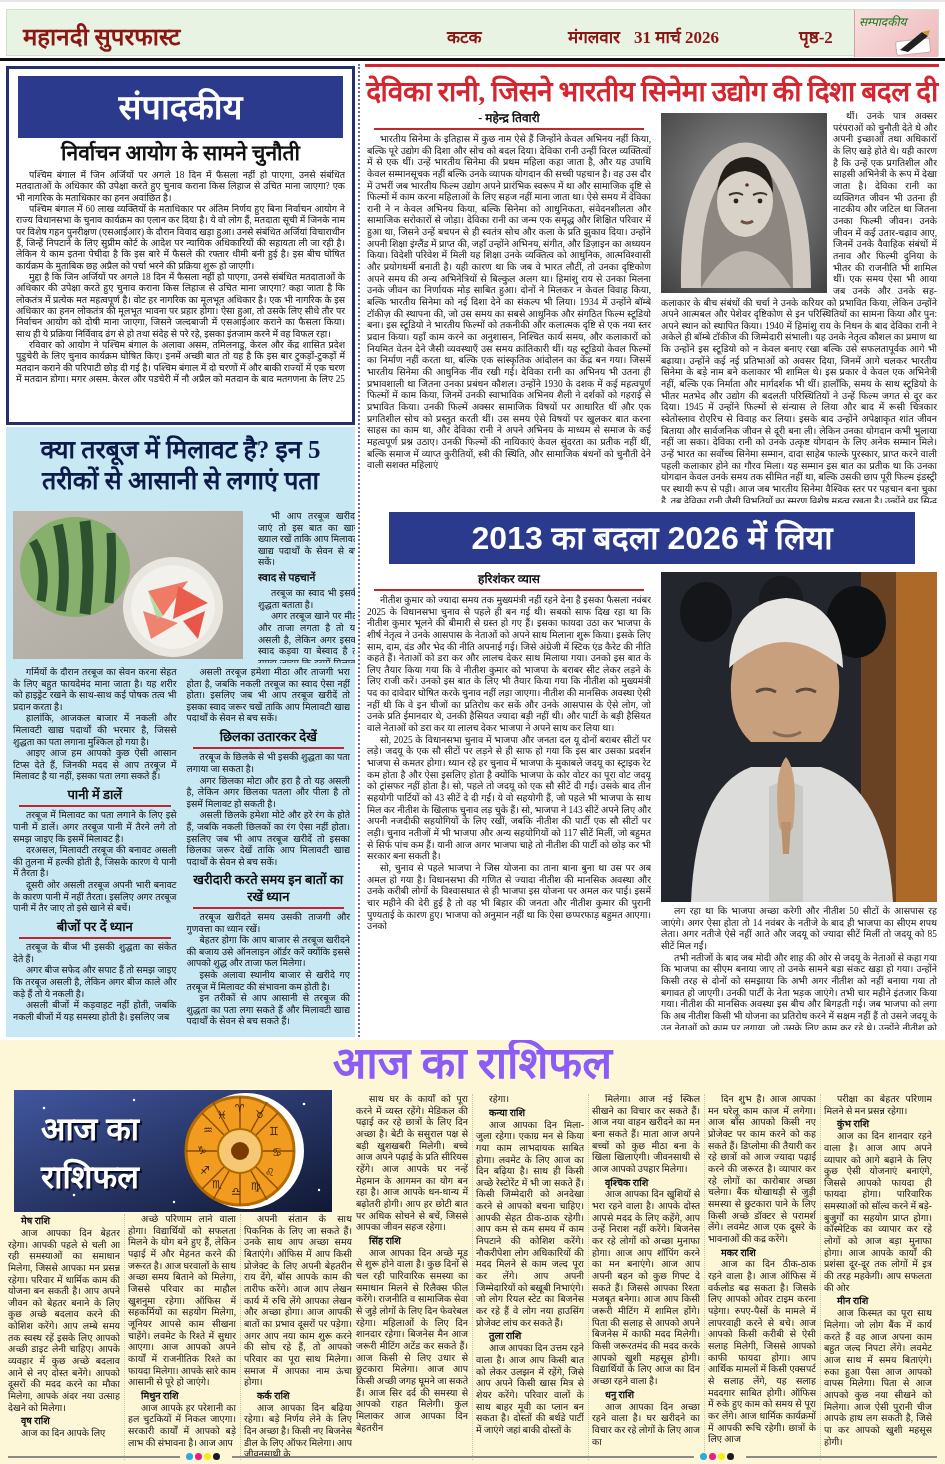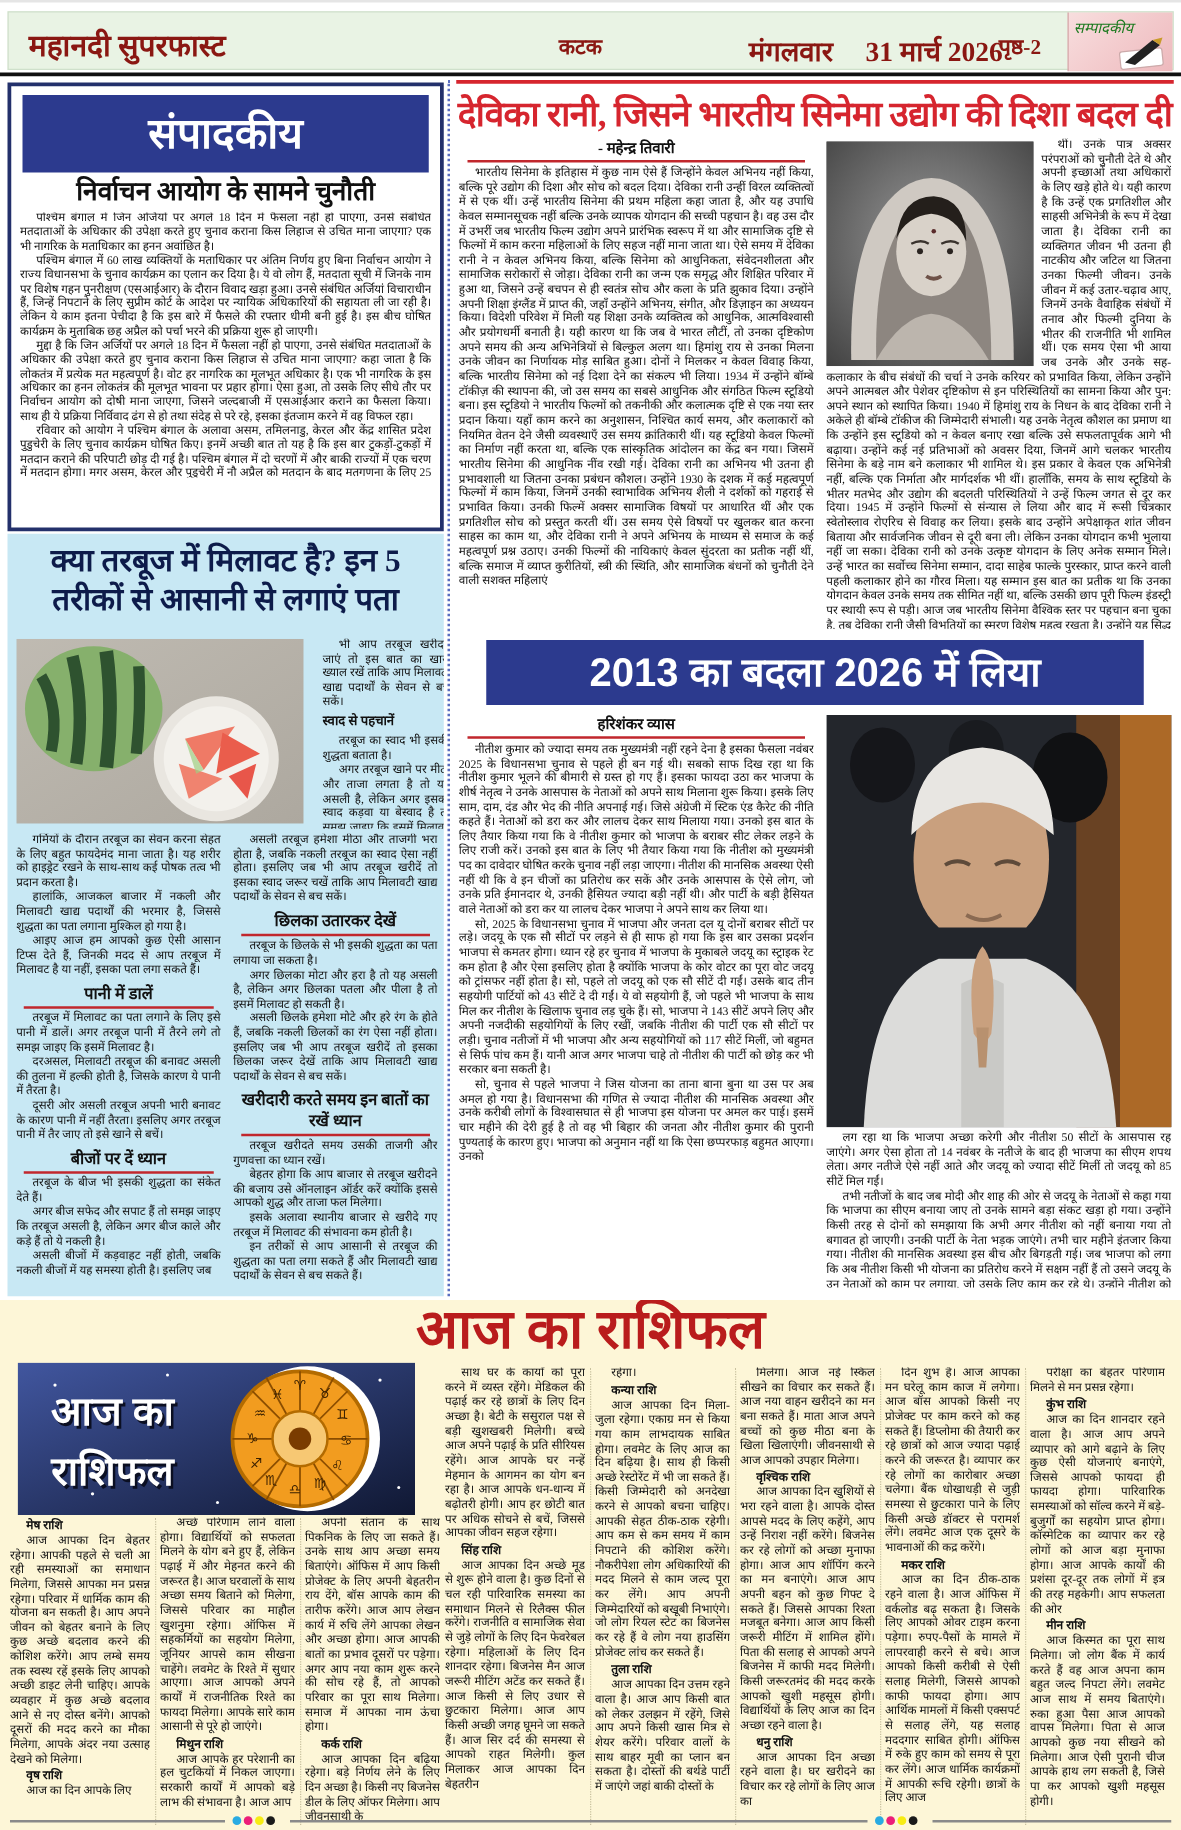--- a/index.html
+++ b/index.html
@@ -5,21 +5,21 @@
   html,body{margin:0;padding:0;background:#e5e5e5;}
   .sheet{position:relative;width:945px;height:1464px;background:#ffffff;margin:2px auto;
          font-family:"Liberation Serif", serif;color:#111;overflow:hidden;padding-left:48px;}
   .sheet *{box-sizing:border-box;}
   p{margin:0;text-indent:13px;}
   
   .masthead{position:absolute;left:6px;top:7px;width:933px;height:47px;background:#e9f3e4;
             border:1px solid #cfe0cb;}
   .mh-paper{position:absolute;left:16px;top:9px;font-size:24px;font-weight:bold;color:#8a1712;}
   .mh-city{position:absolute;left:440px;top:15px;font-size:17px;font-weight:bold;color:#8a1712;}
-  .mh-date{position:absolute;left:592px;top:15px;font-size:22px;font-weight:bold;color:#8a1712;display:flex;gap:26px;}
+  .mh-date{position:absolute;left:561px;top:15px;font-size:17px;font-weight:bold;color:#8a1712;display:flex;gap:14px;}
   .mh-page{position:absolute;left:792px;top:15px;font-size:17px;font-weight:bold;color:#8a1712;}
   .mh-logo{position:absolute;right:0;top:0;width:84px;height:47px;background:linear-gradient(135deg,#f8dede,#eeb9bd);
            border-left:1px solid #d8a0a5;overflow:hidden;}
   .mh-logo-text{position:absolute;left:4px;top:3px;font-size:12px;font-weight:normal;font-style:italic;color:#1c7a1f;}
   .mh-logo svg{position:absolute;right:2px;bottom:1px;}
   .black-rule{position:absolute;left:0;top:56px;width:945px;height:3px;background:#101010;}
   
   .editorial{position:absolute;left:6px;top:64px;width:349px;height:359px;background:#fff;
              border:3px solid #23306b;padding:5px 7px;overflow:hidden;}
   .ed-banner{margin:2px 2px 4px 2px;background:#2c3a8e;color:#fff;text-align:center;
@@ -52,21 +52,21 @@
   
   .nitish{position:absolute;left:365px;top:508px;width:574px;height:527px;overflow:hidden;}
   .nt-banner{background:#2c3a8e;color:#fff;text-align:center;font-size:32px;font-weight:bold;
              height:52px;line-height:52px;margin:2px 24px 8px 24px;font-family:"Liberation Sans",sans-serif;}
   .nt-cols{display:flex;gap:10px;padding:0 2px;}
   .nt-col1{width:284px;font-size:9.4px;line-height:1.24;text-align:justify;overflow:hidden;height:458px;}
   .nt-col2{flex:1;font-size:9.4px;line-height:1.24;text-align:justify;overflow:hidden;height:458px;}
   .nt-photo{width:100%;height:330px;margin-bottom:4px;overflow:hidden;}
   
   .rash{position:absolute;left:0;top:1038px;width:945px;height:426px;background:#fdf6d7;overflow:hidden;}
-  .rash-title{text-align:center;font-size:44px;font-weight:bold;color:#b91c1c;margin-top:0px;line-height:1.1;}
+  .rash-title{text-align:center;font-size:44px;font-weight:bold;color:#8b5cf6;margin-top:0px;line-height:1.1;}
   .zimg{position:absolute;left:14px;top:50px;width:318px;height:122px;overflow:hidden;}
   .rcol{position:absolute;width:112px;font-size:9.4px;line-height:1.24;text-align:justify;overflow:hidden;}
   .rcol .fh{font-weight:bold;text-indent:13px;font-size:9.6px;margin:1px 0;}
   .rcol p{text-indent:13px;}
   .r1{left:8px;top:174px;height:246px;}
   .r2{left:124px;top:174px;height:246px;}
   .r3{left:240px;top:174px;height:246px;}
   .r4{left:356px;top:54px;height:366px;}
   .r5{left:472px;top:54px;height:366px;}
   .r6{left:588px;top:54px;height:366px;}

